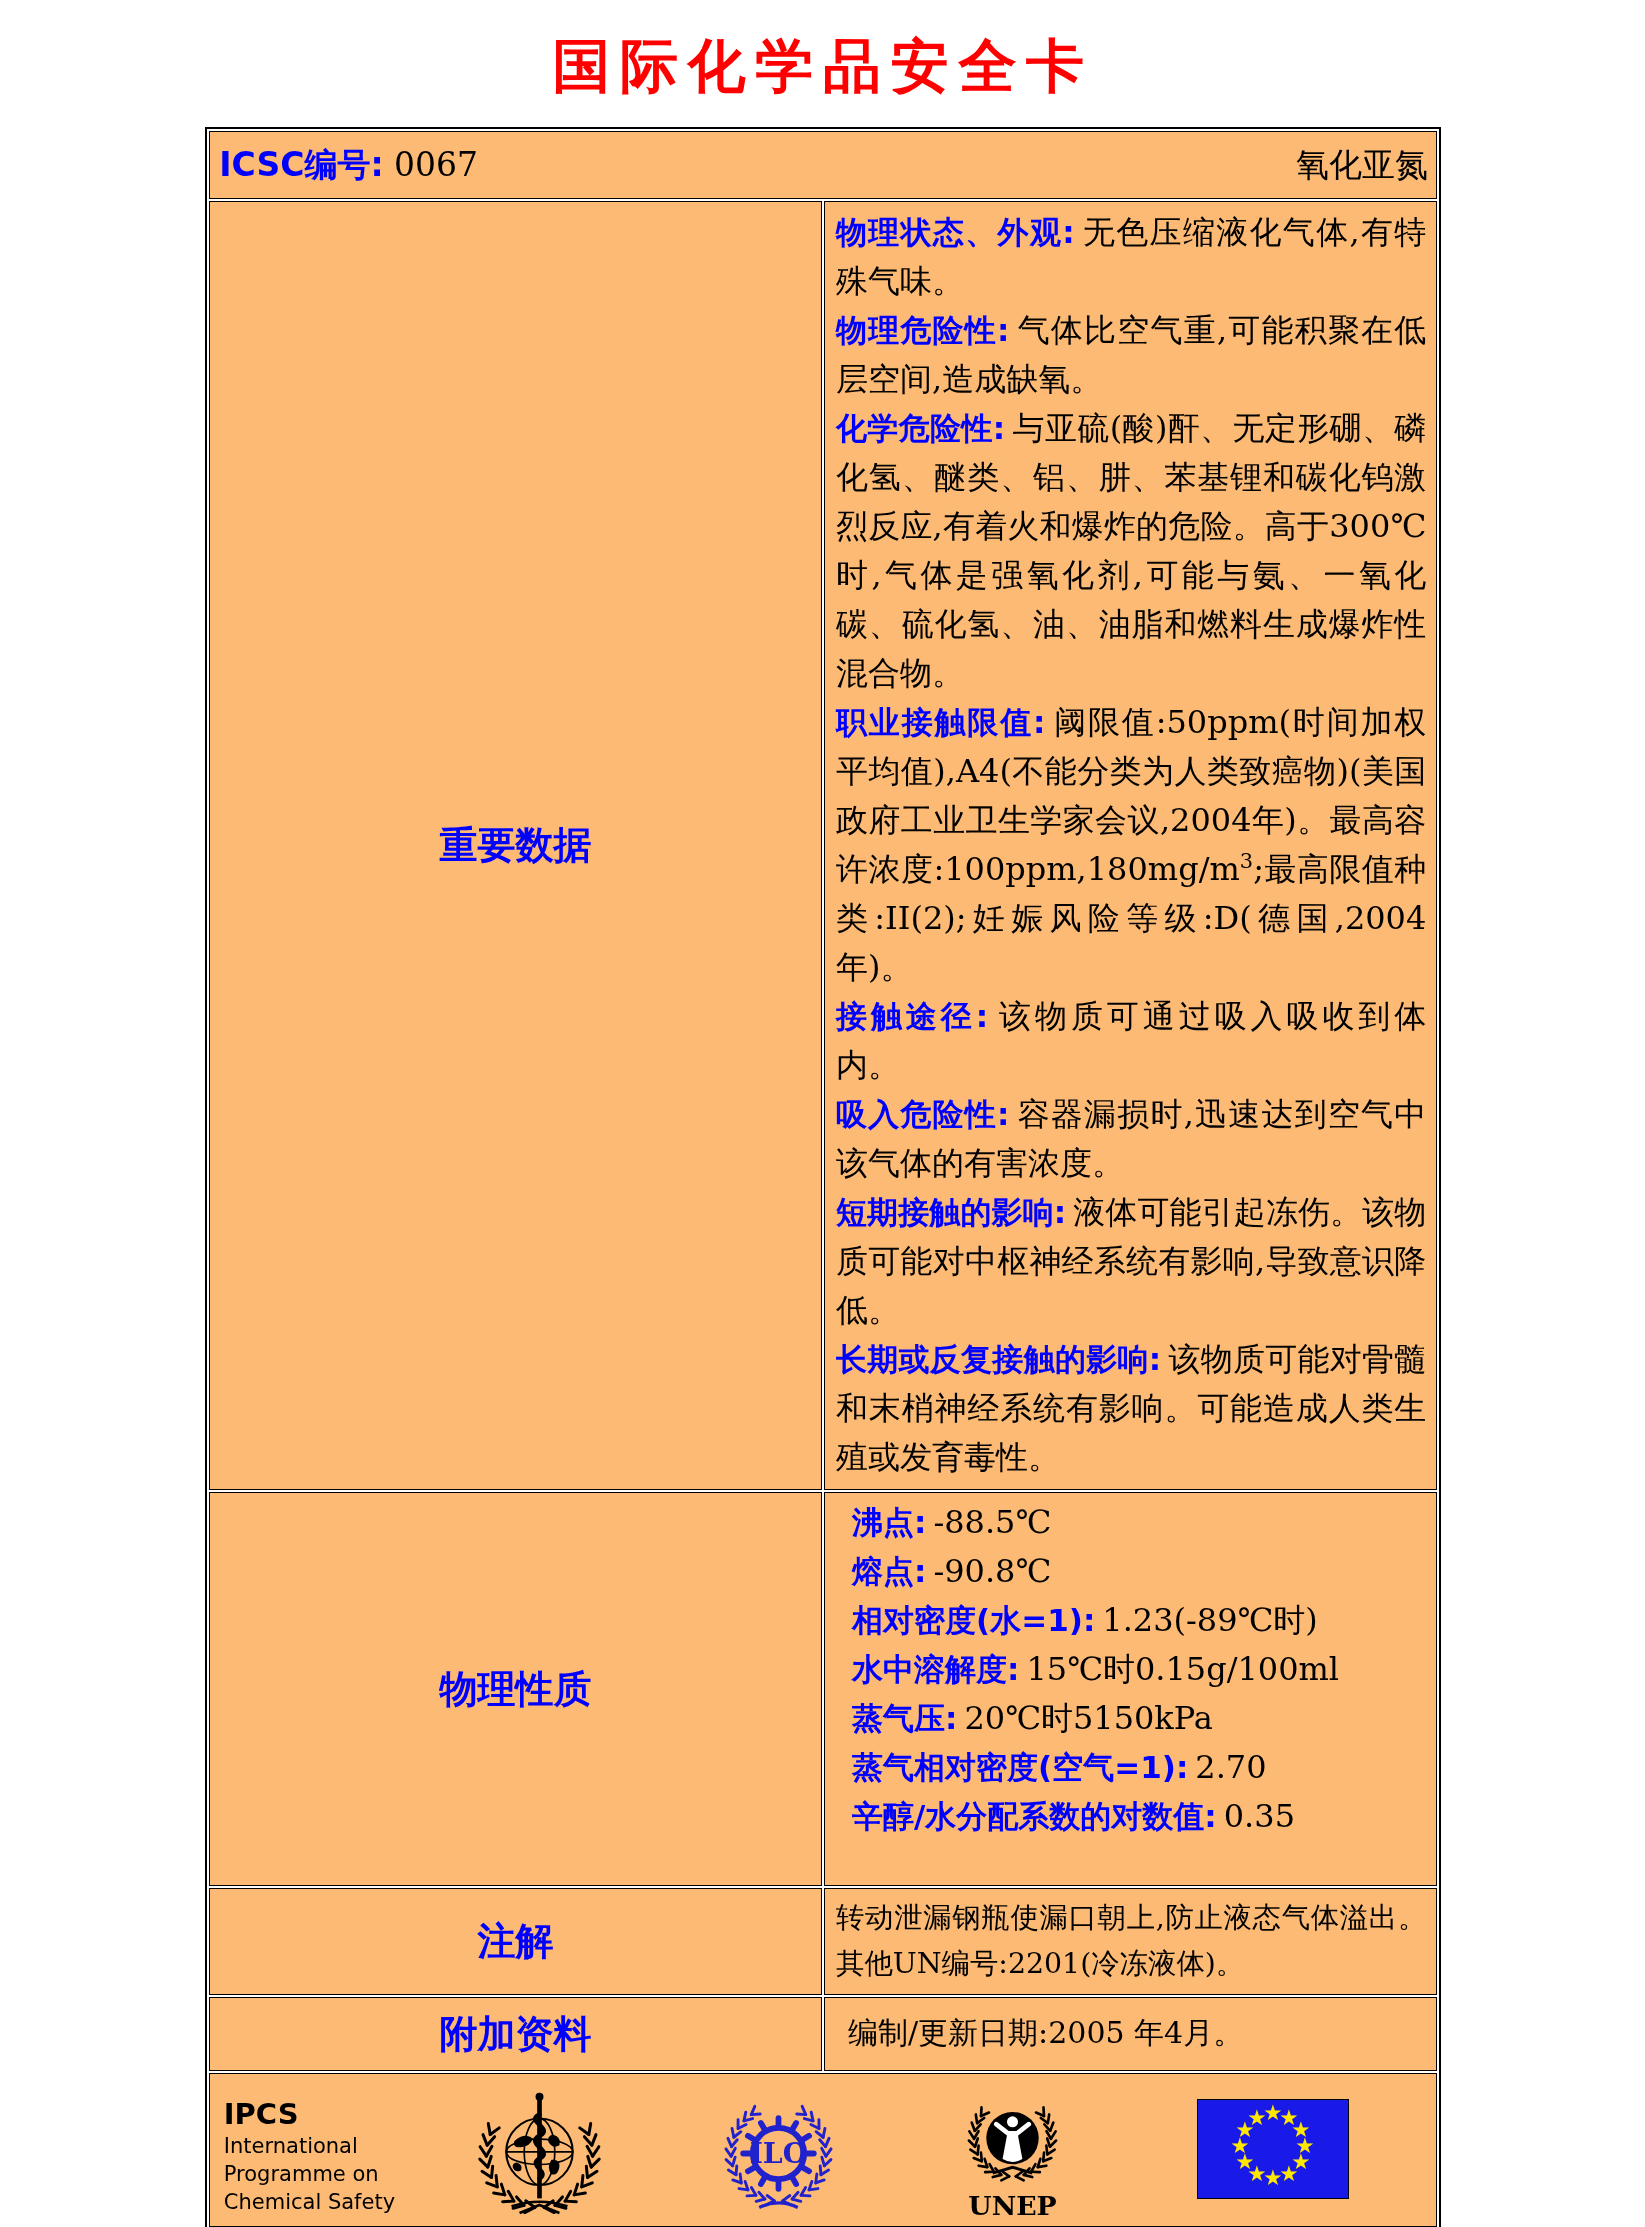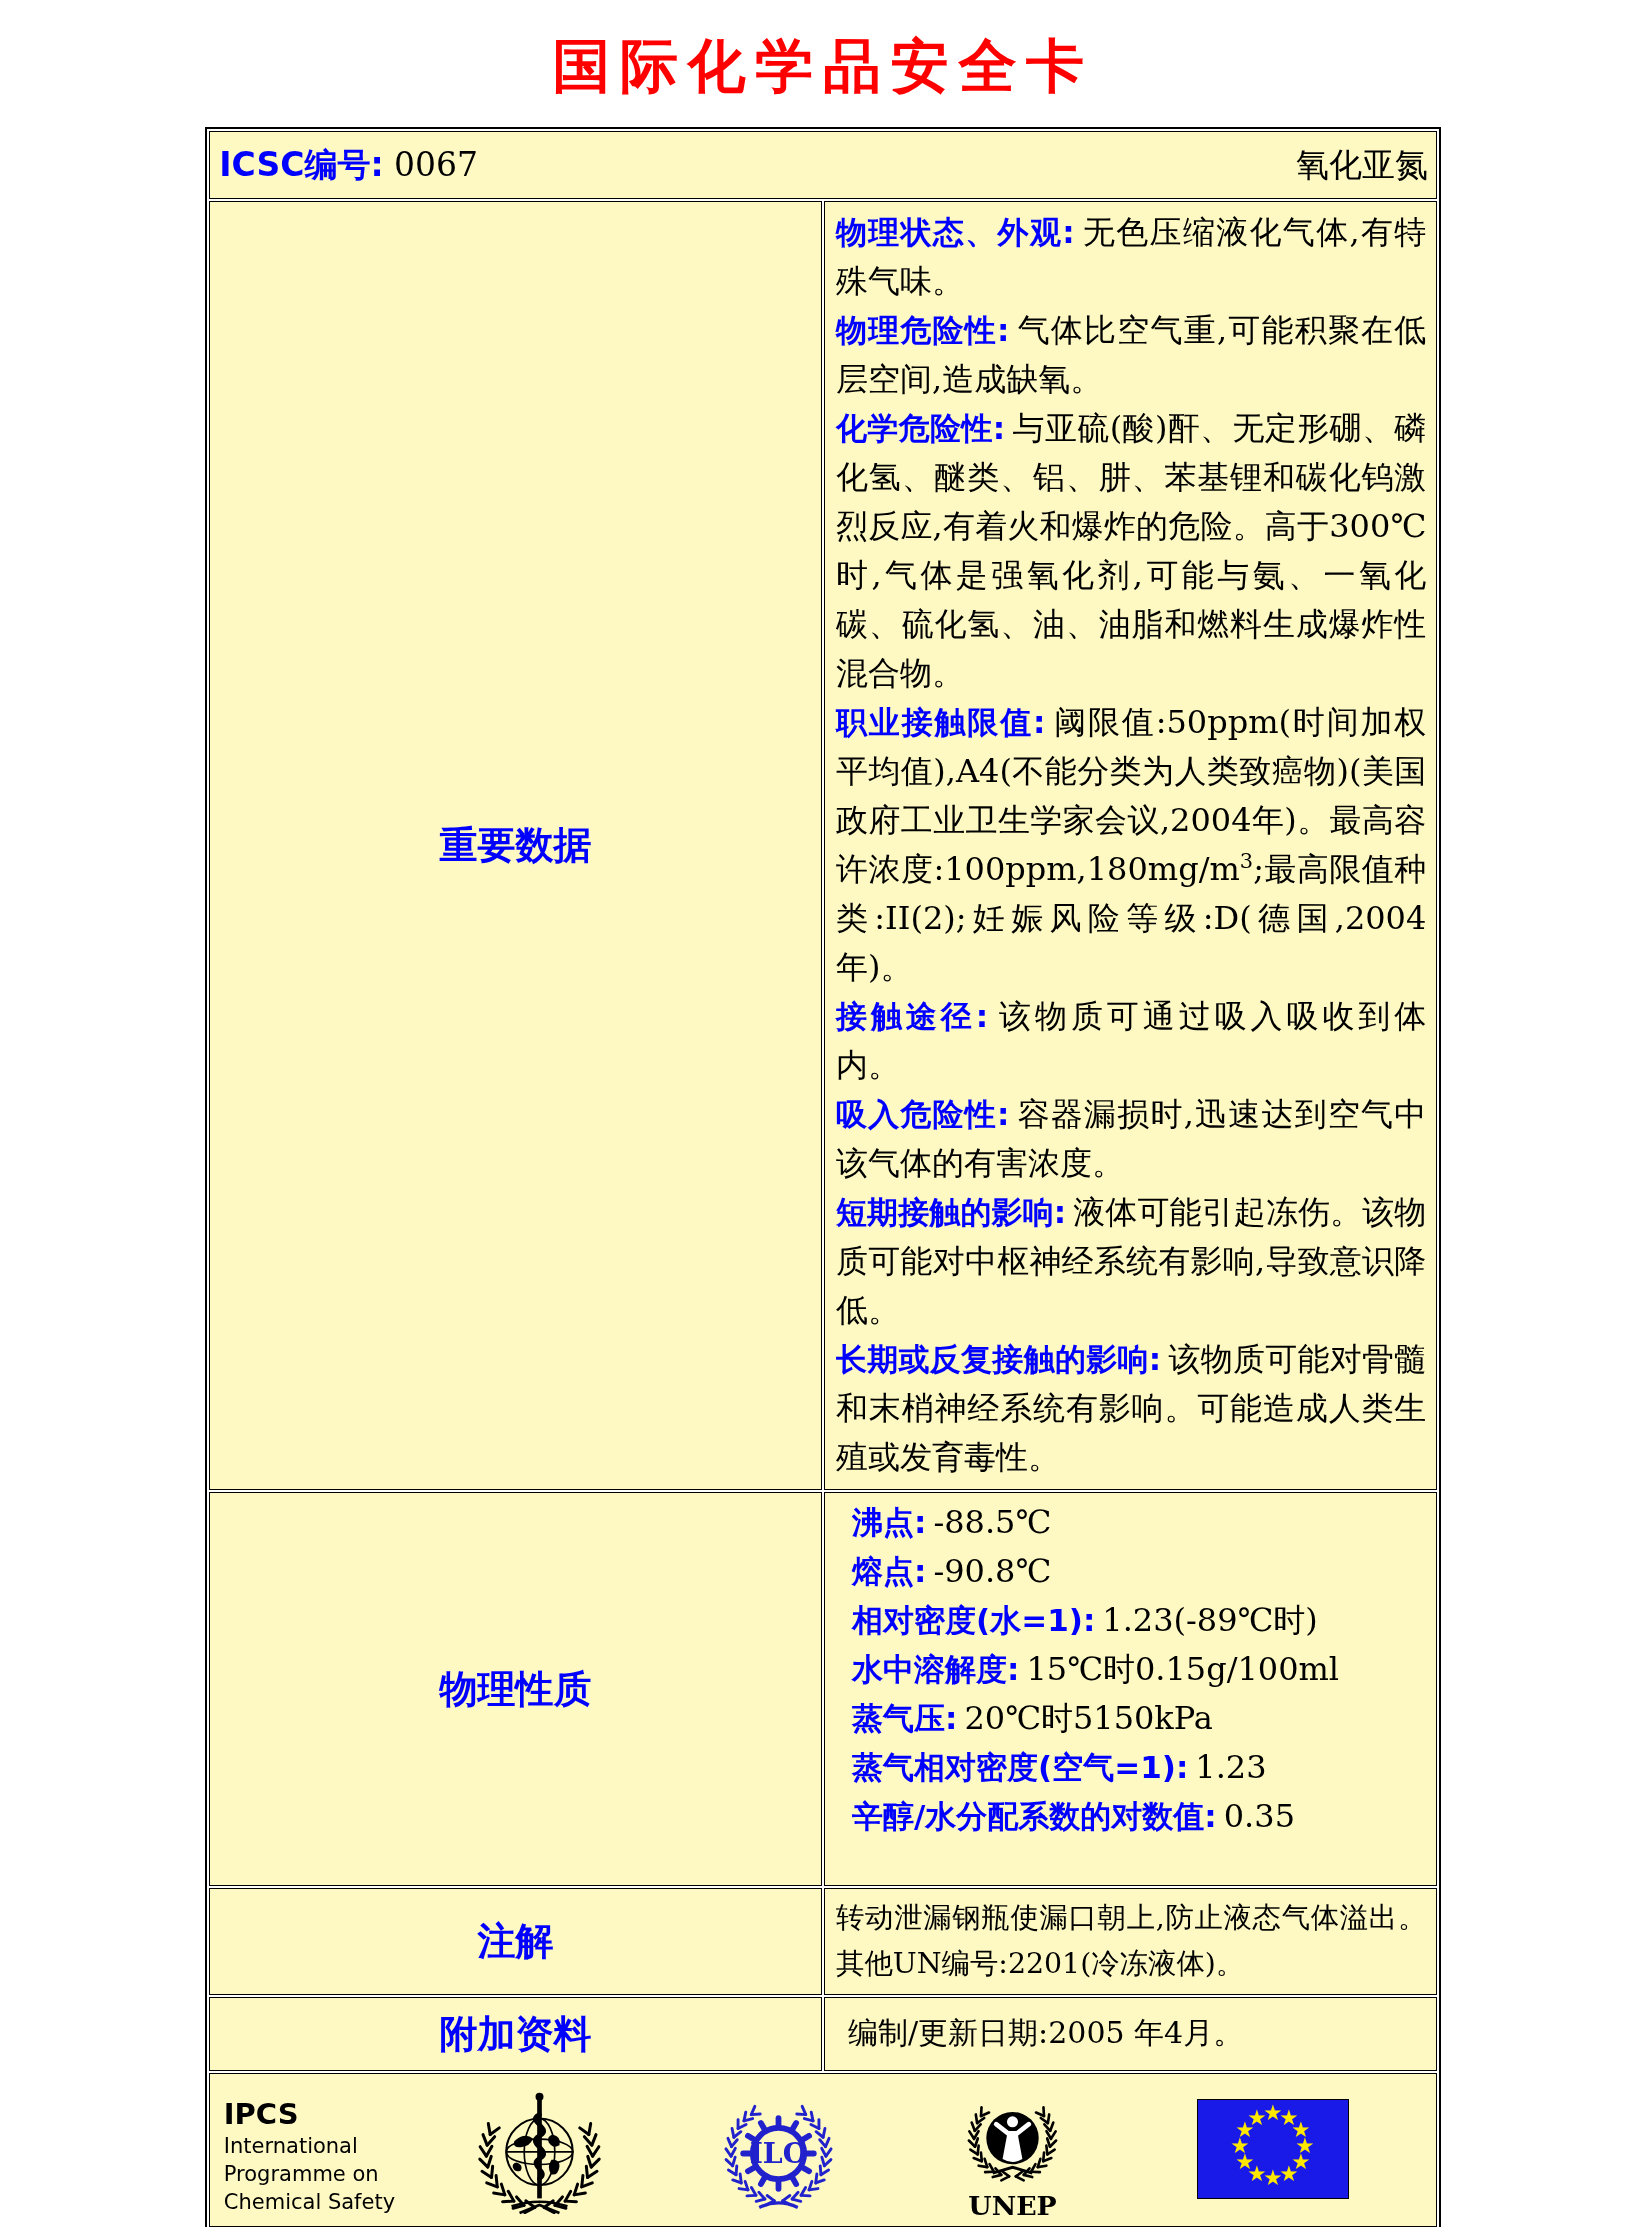--- a/index.html
+++ b/index.html
@@ -4,21 +4,21 @@
 <style>
   html,body{margin:0;padding:0;background:#fff;}
   .page{position:relative;width:1646px;height:2227px;background:#fff;overflow:hidden;
         font-family:"DejaVu Serif",serif;color:#000;border-radius:30px;}
   .title{position:absolute;top:28px;left:0;width:100%;margin:0;text-align:center;
          color:#FF0000;font-family:"DejaVu Sans",sans-serif;font-weight:bold;
          font-size:58px;letter-spacing:9.7px;}
   table.card{position:absolute;left:205px;top:127px;width:1236px;
              border:2.1px solid #000;border-collapse:separate;border-spacing:2.1px;
              table-layout:fixed;}
-  td.cell{border:1.4px solid #000;background:#fef9c3;vertical-align:middle;}
+  td.cell{border:1.4px solid #000;background:#fdba74;vertical-align:middle;}
   td.label-cell{width:158px;text-align:center;color:#0000FF;
                 font-family:"DejaVu Sans",sans-serif;font-weight:bold;font-size:38px;
                 padding:4.2px 2.8px;margin-left:8px;}
   td.content-cell{padding:5.5px 9.7px 7px 11px;vertical-align:top;}
   .hdr-flex{display:flex;justify-content:space-between;align-items:baseline;
             padding:9.7px 7px 9.7px 8.3px;font-size:33px;}
   .blbl{color:#0000FF;font-family:"DejaVu Sans",sans-serif;font-weight:bold;}
   .serif{color:#000;font-family:"DejaVu Serif",serif;}
   .para{margin:0;font-size:32px;line-height:49px;text-align:justify;}
   .para .blbl{font-size:31px;margin-right:7px;}
@@ -104,21 +104,21 @@
         <p class="para">
           <span class="blbl">相对密度(水=1):</span><span>1.23(-89℃时)</span>
         </p>
         <p class="para">
           <span class="blbl">水中溶解度:</span><span>15℃时0.15g/100ml</span>
         </p>
         <p class="para">
           <span class="blbl">蒸气压:</span><span>20℃时5150kPa</span>
         </p>
         <p class="para">
-          <span class="blbl">蒸气相对密度(空气=1):</span><span>1.23</span>
+          <span class="blbl">蒸气相对密度(空气=1):</span><span>2.70</span>
         </p>
         <p class="para">
           <span class="blbl">辛醇/水分配系数的对数值:</span><span>0.35</span>
         </p>
       </td>
     </tr>
 
 
     <tr>
       <td class="cell label-cell">注解</td>

